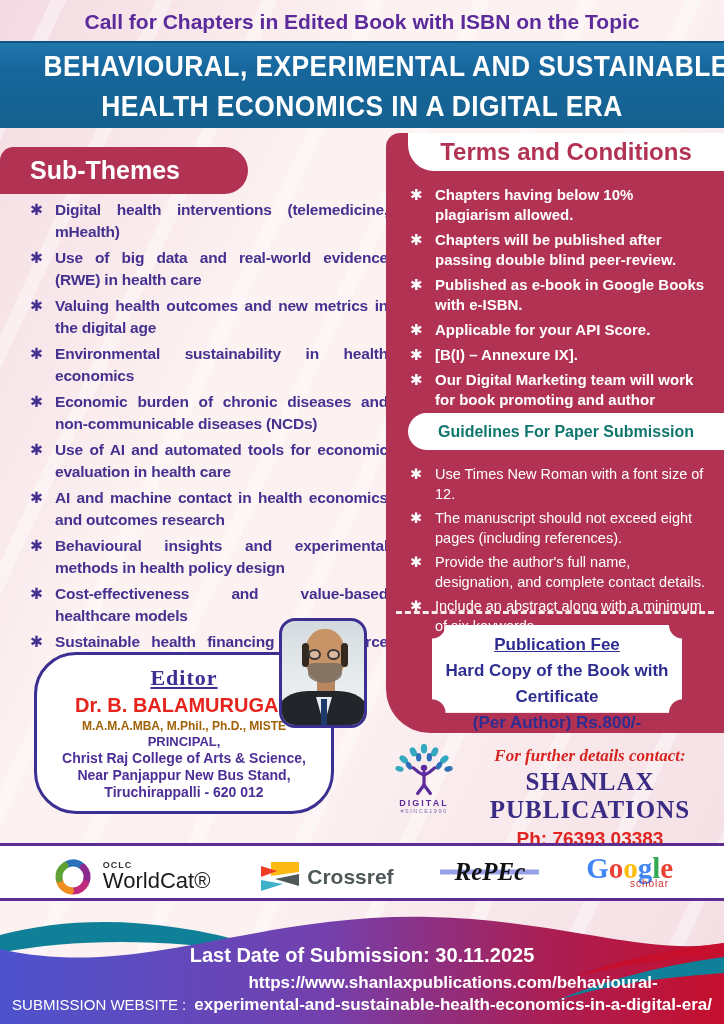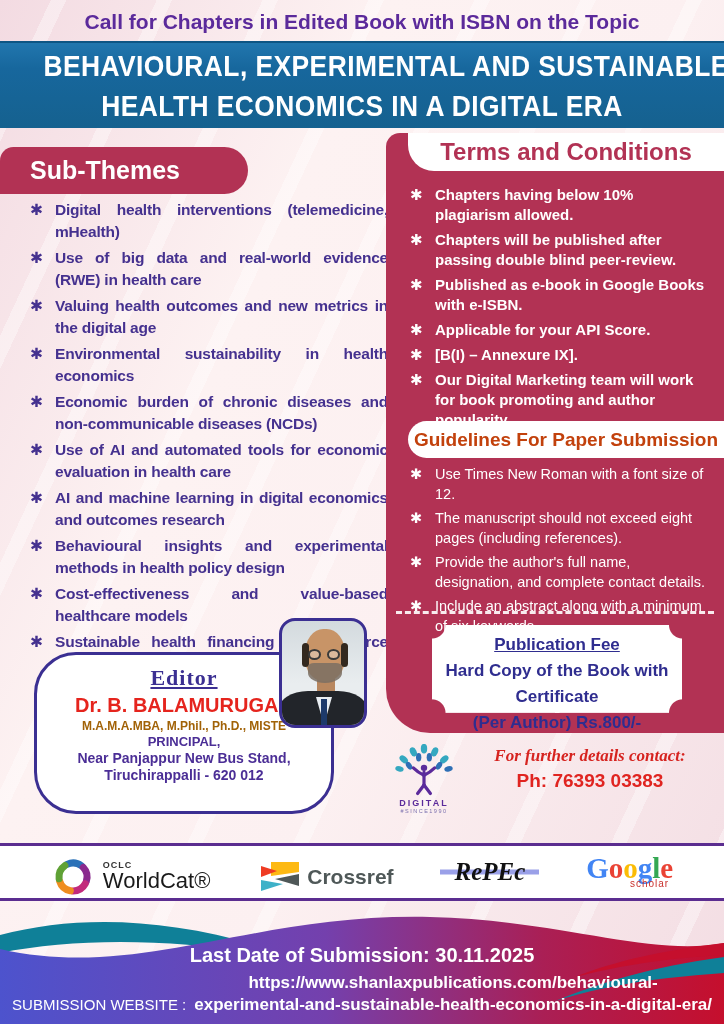--- a/index.html
+++ b/index.html
@@ -48,22 +48,22 @@
   .ph-e1{left:26px;} .ph-e2{left:45px;}
   .ph-beard{left:26px;top:42px;width:34px;height:20px;background:#7a6f63;border-radius:20% 20% 55% 55%;opacity:.85;}
   
   .panel{position:absolute;top:133px;left:386px;width:338px;height:600px;background:#b23254;border-radius:14px 0 0 44px;}
   .terms-hd{margin-left:22px;height:38px;background:#fff;border-radius:0 0 0 26px;color:#b23254;
     font-weight:bold;font-size:24px;line-height:38px;text-align:center;}
   .plist{margin:0;padding:14px 12px 0 22px;list-style:none;}
   .plist li{position:relative;padding-left:27px;margin-bottom:5px;color:#fff;font-size:15px;line-height:20px;}
   .plist .blt{color:#fff;left:2px;}
   .terms-list li{font-weight:bold;}
-  .guide-hd{position:absolute;top:288px;left:22px;right:0;height:37px;background:#fff;border-radius:24px 0 0 24px;
-    color:#c2410c;font-weight:bold;font-size:19px;line-height:37px;text-align:center;}
+  .guide-hd{position:absolute;top:280px;left:22px;right:0;height:37px;background:#fff;border-radius:24px 0 0 24px;
+    color:#0f766e;font-weight:bold;font-size:16px;line-height:37px;text-align:center;}
   .guide-list{position:absolute;top:332px;left:0;right:0;padding:0 12px 0 22px;}
   .guide-list li{font-weight:normal;font-size:14.5px;line-height:19.5px;}
   .dash{position:absolute;top:478px;left:10px;right:10px;border-top:3px dashed rgba(255,255,255,.9);}
   .fee-box{position:absolute;top:492px;left:46px;width:250px;height:88px;
     background-image:
       radial-gradient(circle at 0 0, rgba(0,0,0,0) 13px, #fff 14px),
       radial-gradient(circle at 100% 0, rgba(0,0,0,0) 13px, #fff 14px),
       radial-gradient(circle at 0 100%, rgba(0,0,0,0) 13px, #fff 14px),
       radial-gradient(circle at 100% 100%, rgba(0,0,0,0) 13px, #fff 14px);
     background-size:51% 51%;background-position:top left,top right,bottom left,bottom right;background-repeat:no-repeat;
@@ -112,31 +112,32 @@
   </div>
 
   <div class="subpill">Sub-Themes</div>
   <ul class="sublist">
     <li><span class="blt">✱</span><span>Digital health interventions (telemedicine, mHealth)</span></li>
     <li><span class="blt">✱</span><span>Use of big data and real-world evidence (RWE) in health care</span></li>
     <li><span class="blt">✱</span><span>Valuing health outcomes and new metrics in the digital age</span></li>
     <li><span class="blt">✱</span><span>Environmental sustainability in health economics</span></li>
     <li><span class="blt">✱</span><span>Economic burden of chronic diseases and non-communicable diseases (NCDs)</span></li>
     <li><span class="blt">✱</span><span>Use of AI and automated tools for economic evaluation in health care</span></li>
-    <li><span class="blt">✱</span><span>AI and machine learning in digital economics and outcomes research</span></li>
+    <li><span class="blt">✱</span><span>AI and machine contact in health economics and outcomes research</span></li>
     <li><span class="blt">✱</span><span>Behavioural insights and experimental methods in health policy design</span></li>
     <li><span class="blt">✱</span><span>Cost-effectiveness and value-based healthcare models</span></li>
     <li><span class="blt">✱</span><span>Sustainable health financing and resource allocation</span></li>
   </ul>
 
   <div class="editor-box">
     <div class="ed-head">Editor</div>
     <div class="ed-name">Dr. B. BALAMURUGAN</div>
     <div class="ed-q">M.A.M.A.MBA, M.Phil., Ph.D., MISTE</div>
     <div class="ed-d">PRINCIPAL,</div>
+    <div class="ed-c">Christ Raj College of Arts &amp; Science,</div>
     <div class="ed-c">Near Panjappur New Bus Stand,</div>
     <div class="ed-c">Tiruchirappalli - 620 012</div>
   </div>
 
   <div class="photo">
     <div class="ph-neck"></div>
     <div class="ph-suit"></div>
     <div class="ph-shirt"></div>
     <div class="ph-tie"></div>
     <div class="ph-head"></div>
@@ -200,20 +201,21 @@
           <path d="M30,29 C34,27 37,25 40,22"></path>
           <path d="M30,38 L24,46"></path>
             <path d="M30,38 L36,46"></path>
         </g>
       </svg>
       <div class="sh-name">DIGITAL</div>
       <div class="sh-tag">#SINCE1990</div>
     </div>
     <div class="contact-txt">
       <div class="c-lead">For further details contact:</div>
+      <div class="c-pub">SHANLAX PUBLICATIONS</div>
       <div class="c-ph">Ph: 76393 03383</div>
     </div>
   </div>
 
   <div class="strip">
     <div class="logo-item">
       <svg width="44" height="44" viewBox="0 0 44 44" fill="none" stroke-linecap="round" stroke-width="7">
         <circle cx="22" cy="22" r="14" stroke="#2a71b8" stroke-dasharray="15 73" transform="rotate(-115 22 22)"></circle>
         <circle cx="22" cy="22" r="14" stroke="#8a2a8e" stroke-dasharray="15 73" transform="rotate(-43 22 22)"></circle>
         <circle cx="22" cy="22" r="14" stroke="#c22a7c" stroke-dasharray="15 73" transform="rotate(29 22 22)"></circle>

